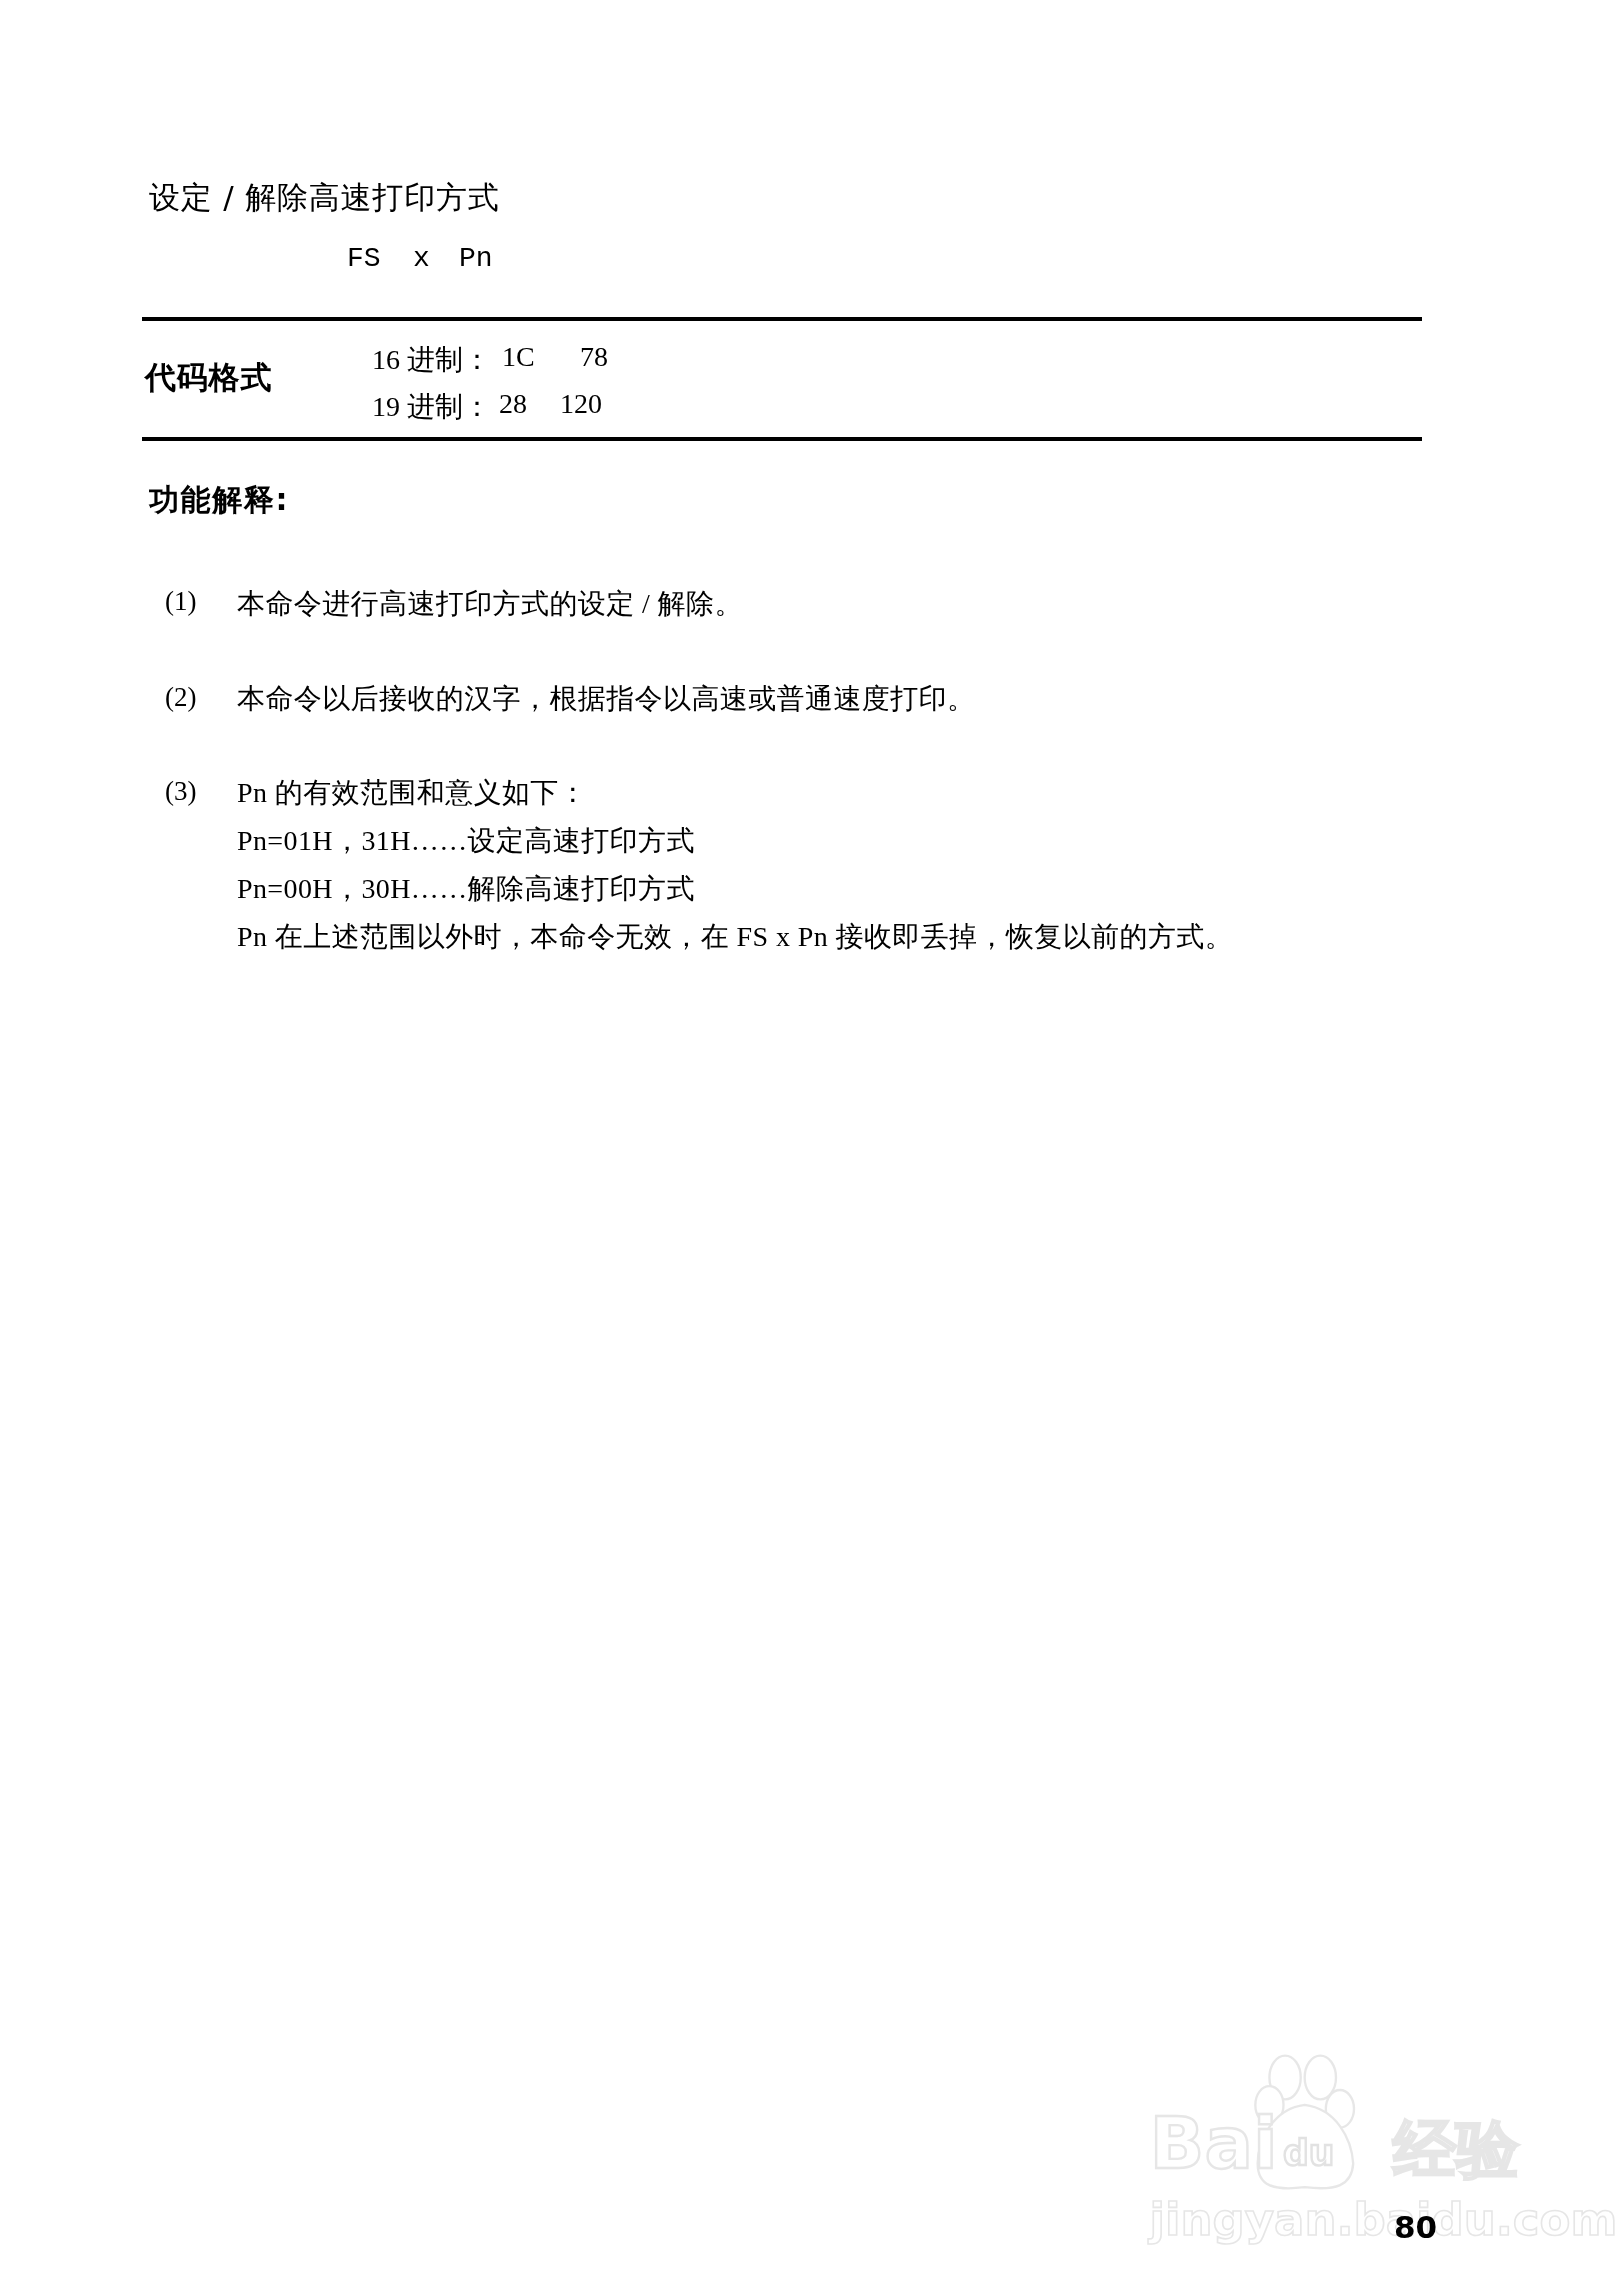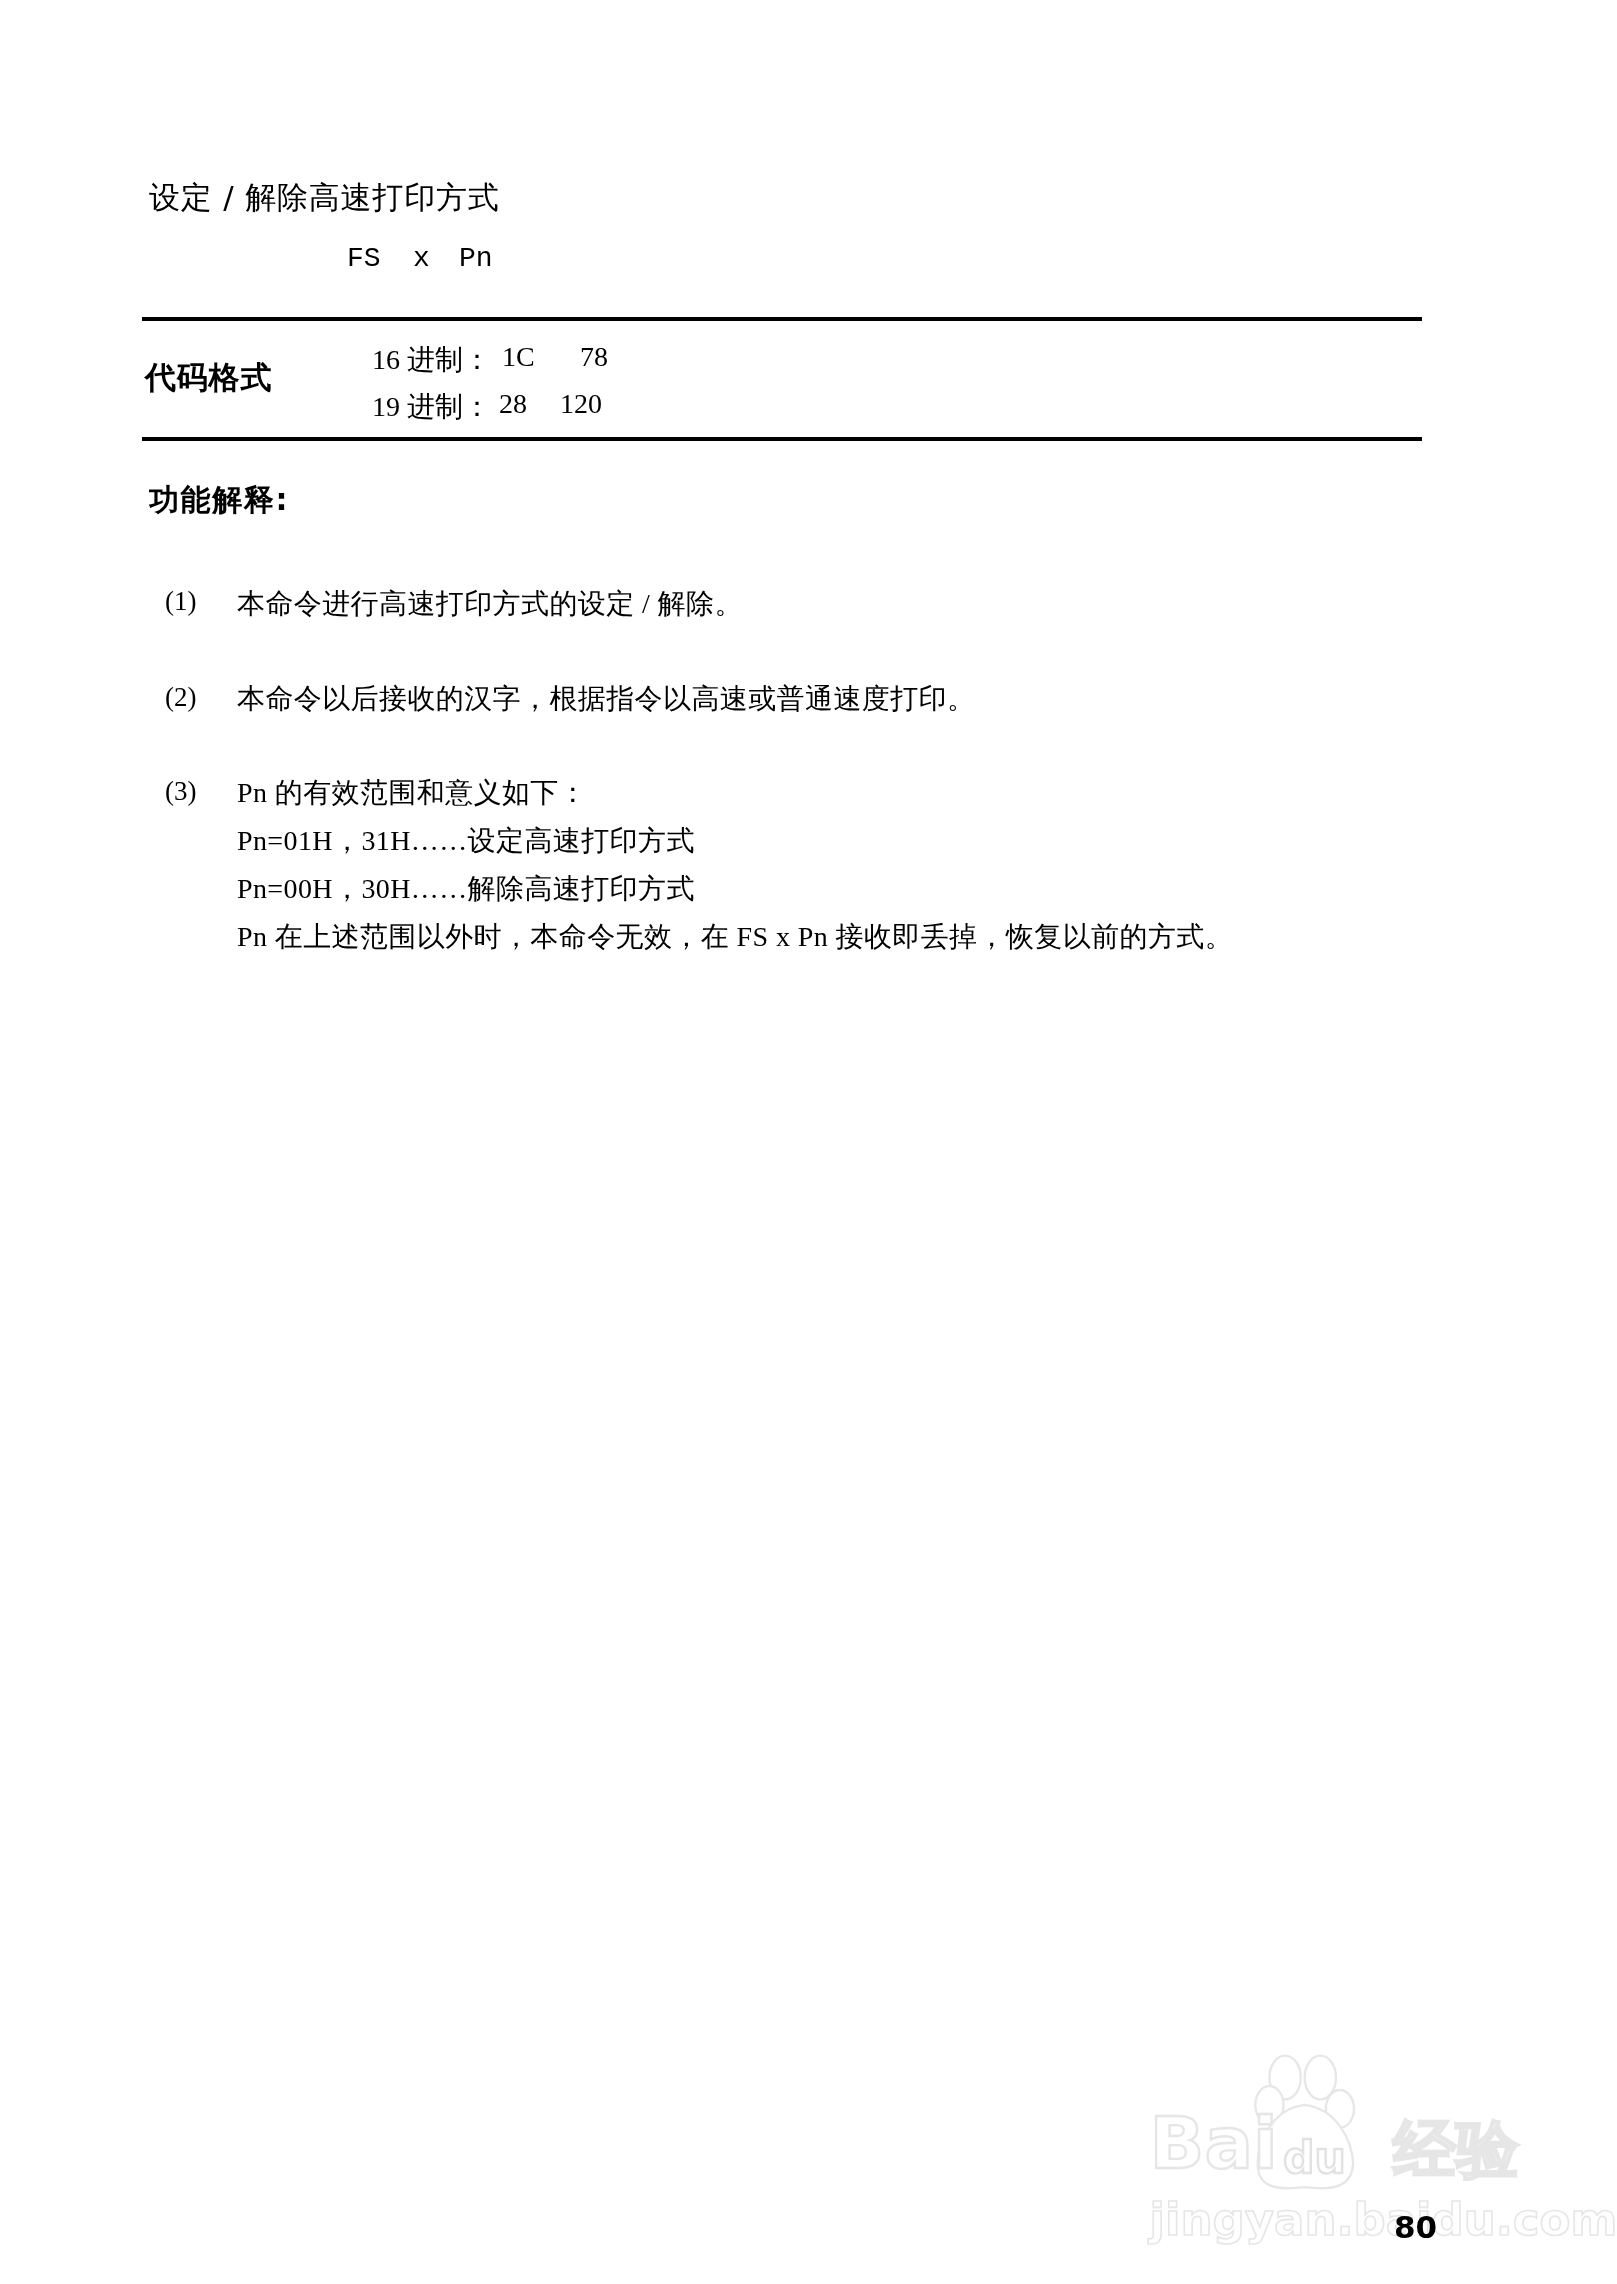--- a/index.html
+++ b/index.html
@@ -65,19 +65,19 @@
   <svg width="376" height="204" viewBox="0 0 480 260">
     <g fill="#ffffff" stroke="#d8d8d8" stroke-width="3">
       <ellipse cx="175" cy="40" rx="20" ry="28"></ellipse>
       <ellipse cx="220" cy="40" rx="20" ry="28"></ellipse>
       <ellipse cx="155" cy="75" rx="18" ry="24"></ellipse>
       <ellipse cx="245" cy="80" rx="18" ry="24"></ellipse>
       <path d="M200 75 C160 80 140 120 140 150 C140 178 160 185 200 180 C240 185 260 178 262 150 C260 118 240 80 200 75 Z"></path>
     </g>
   </svg>
   <div class="abs sans" style="left:1.6px; top:55px; font-size:72px; font-weight:bold; color:#ffffff; -webkit-text-stroke:2.4px #d6d6d6;">Bai</div>
-  <div class="abs sans" style="left:135px; top:86px; font-size:44px; font-weight:bold; color:#ffffff; -webkit-text-stroke:2.4px #d0d0d0;">du</div>
+  <div class="abs sans" style="left:135px; top:86px; font-size:36px; font-weight:bold; color:#ffffff; -webkit-text-stroke:2.4px #d0d0d0;">du</div>
   <div class="abs sans" style="left:245px; top:61px; font-size:63px; font-weight:bold; color:#ffffff; -webkit-text-stroke:2.4px #d6d6d6;">经验</div>
   <div class="abs sans" style="left:1.6px; top:147px; font-size:45px; font-weight:bold; color:#ffffff; -webkit-text-stroke:1.6px #d6d6d6;">jingyan.baidu.com</div>
 </div>
 
 <div class="abs page">80</div>
 
 
 </body></html>

